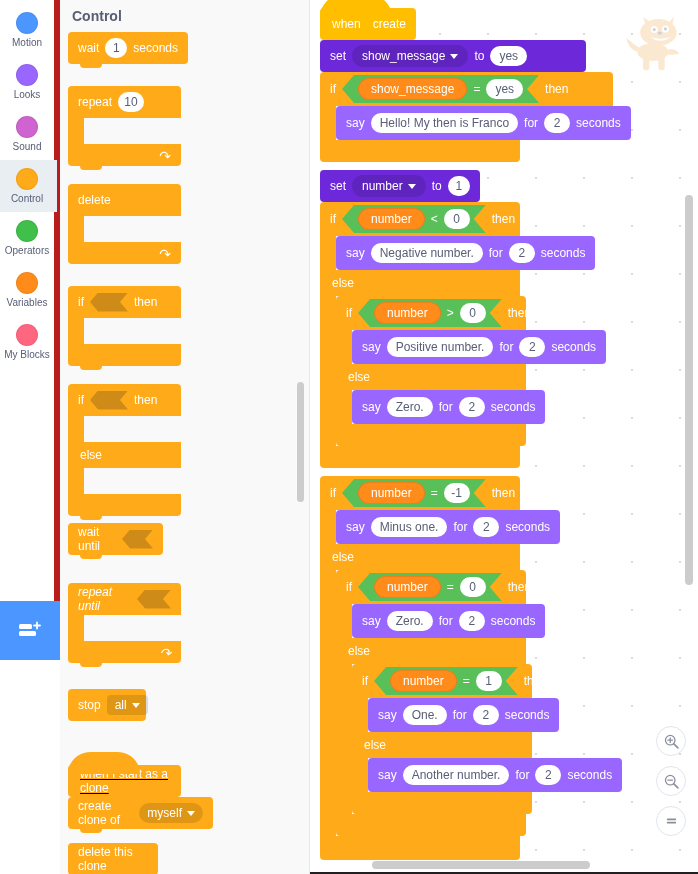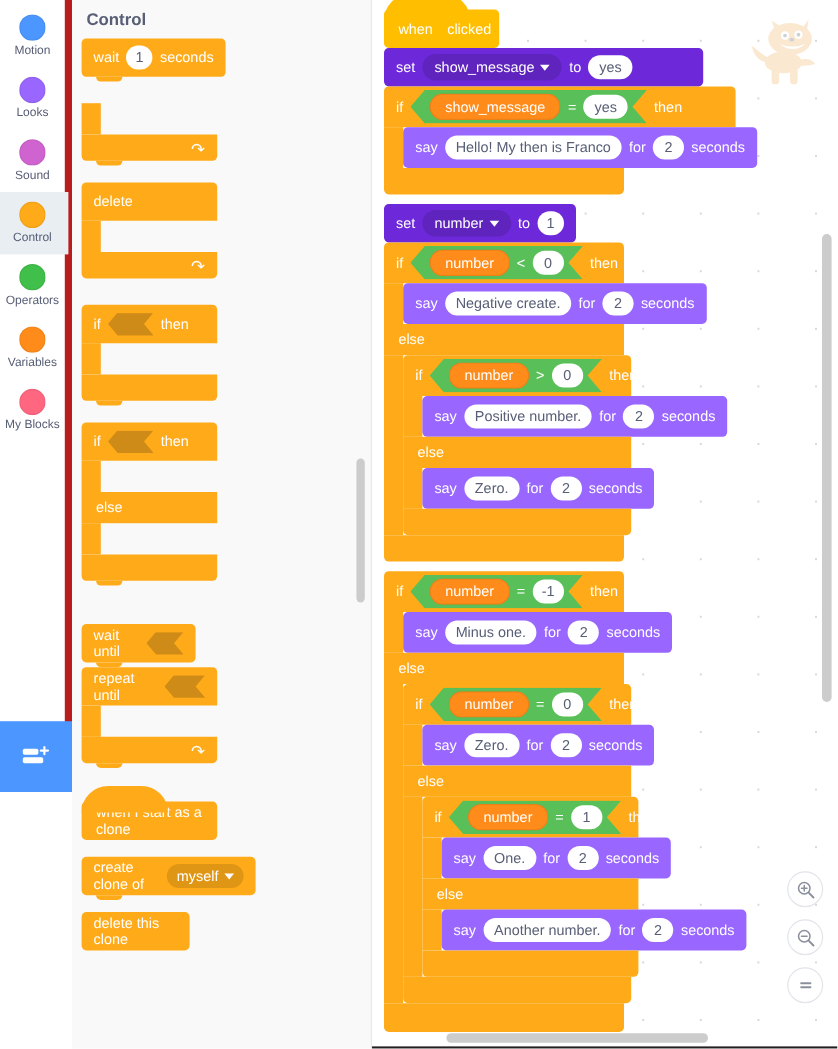--- a/index.html
+++ b/index.html
@@ -221,20 +221,24 @@
         <div class="blk ctrl stack" style="width:120px;">
           <span>wait</span>
           <span class="num-w">1</span>
           <span>seconds</span>
           <span class="notch-b"></span>
         </div>
       </div>
 
       <div style="padding-left:8px; margin-top:22px;">
         <div style="width:113px;">
+          <div class="blk ctrl stack c-top">
+            <span>repeat</span>
+            <span class="num-w">10</span>
+          </div>
           <div class="row">
             <div class="blk ctrl c-arm" style="height:26px;"></div>
           </div>
           <div class="blk ctrl c-foot" style="position:relative;height:22px;">
             <span class="loop-arrow">↷</span>
             <span class="notch-b"></span>
           </div>
         </div>
       </div>
 
@@ -283,52 +287,61 @@
           </div>
           <div class="row">
             <div class="blk ctrl c-arm" style="height:26px;"></div>
           </div>
           <div class="blk ctrl c-foot" style="height:22px;position:relative;">
             <span class="notch-b"></span>
           </div>
         </div>
       </div>
 
-      <div style="padding-left:8px; margin-top:36px;">
+      <div style="padding-left:8px; margin-top:7px;">
         <div class="blk ctrl stack" style="width:95px;">
           <span>wait until</span>
           <span class="hex-empty"></span>
           <span class="notch-b"></span>
         </div>
       </div>
 
-      <div style="padding-left:8px; margin-top:4px;">
+      <div style="padding-left:8px; margin-top:28px;font-style:italic;">
         <div style="width:113px;">
           <div class="blk ctrl stack c-top">
             <span>repeat until</span>
             <span class="hex-empty"></span>
           </div>
           <div class="row">
             <div class="blk ctrl c-arm" style="height:26px;"></div>
           </div>
           <div class="blk ctrl c-foot" style="position:relative;height:22px;">
             <span class="loop-arrow">↷</span>
             <span class="notch-b"></span>
           </div>
         </div>
       </div>
 
-
-      <div style="padding-left:8px; margin-top:32px;">
+      <div style="padding-left:8px; margin-top:26px;">
+        <div class="blk ctrl stack" style="width:78px;">
+          <span>stop</span>
+          <span class="drop">
+            <span>all</span>
+            <span class="drop-arrow"></span>
+          </span>
+        </div>
+      </div>
+
+      <div style="padding-left:8px; margin-top:44px;text-decoration:underline;">
         <div class="blk ctrl hat" style="width:113px;">
           <span>when I start as a clone</span>
         </div>
       </div>
 
-      <div style="padding-left:8px; margin-top:14px;">
+      <div style="padding-left:8px; ">
         <div class="blk ctrl stack" style="width:145px;">
           <span>create clone of</span>
           <span class="drop" style="border-radius:13px;">
             <span>myself</span>
             <span class="drop-arrow"></span>
           </span>
           <span class="notch-b"></span>
         </div>
       </div>
 
@@ -370,21 +383,21 @@
     </svg>
 
     <div class="script">
 
       <div class="blk evt hat" style="width:96px;">
         <span>when</span>
         <svg width="15" height="15" viewBox="0 0 16 16">
           <rect x="2" y="2" width="1.6" height="13" fill="#45993d"></rect>
           <path d="M4 3 h9 l-2 3 l2 3 h-9 z" fill="#4cbf56" stroke="#45993d" stroke-width="0.7"></path>
         </svg>
-        <span>clicked</span>
+        <span>create</span>
       </div>
 
       <div class="blk var stack" style="width:266px;">
         <span>set</span>
         <span class="drop" style="border-radius:13px;padding:4px 10px;">
           <span>show_message</span>
           <span class="drop-arrow"></span>
         </span>
         <span>to</span>
         <span class="oval-w">yes</span>
@@ -430,21 +443,21 @@
             <span class="var-round">number</span>
             <span>&lt;</span>
             <span class="num-w">0</span>
           </span>
           <span>then</span>
         </div>
         <div class="row">
           <div class="blk ctrl c-arm" style="height:34px;"></div>
           <div class="blk look stack" style="height:34px;border-radius:4px;">
             <span>say</span>
-            <span class="oval-w">Negative create.</span>
+            <span class="oval-w">Negative number.</span>
             <span>for</span>
             <span class="num-w">2</span>
             <span>seconds</span>
           </div>
         </div>
         <div class="blk ctrl c-mid" style="width:200px;">
           <span>else</span>
         </div>
 
         <div class="row">

